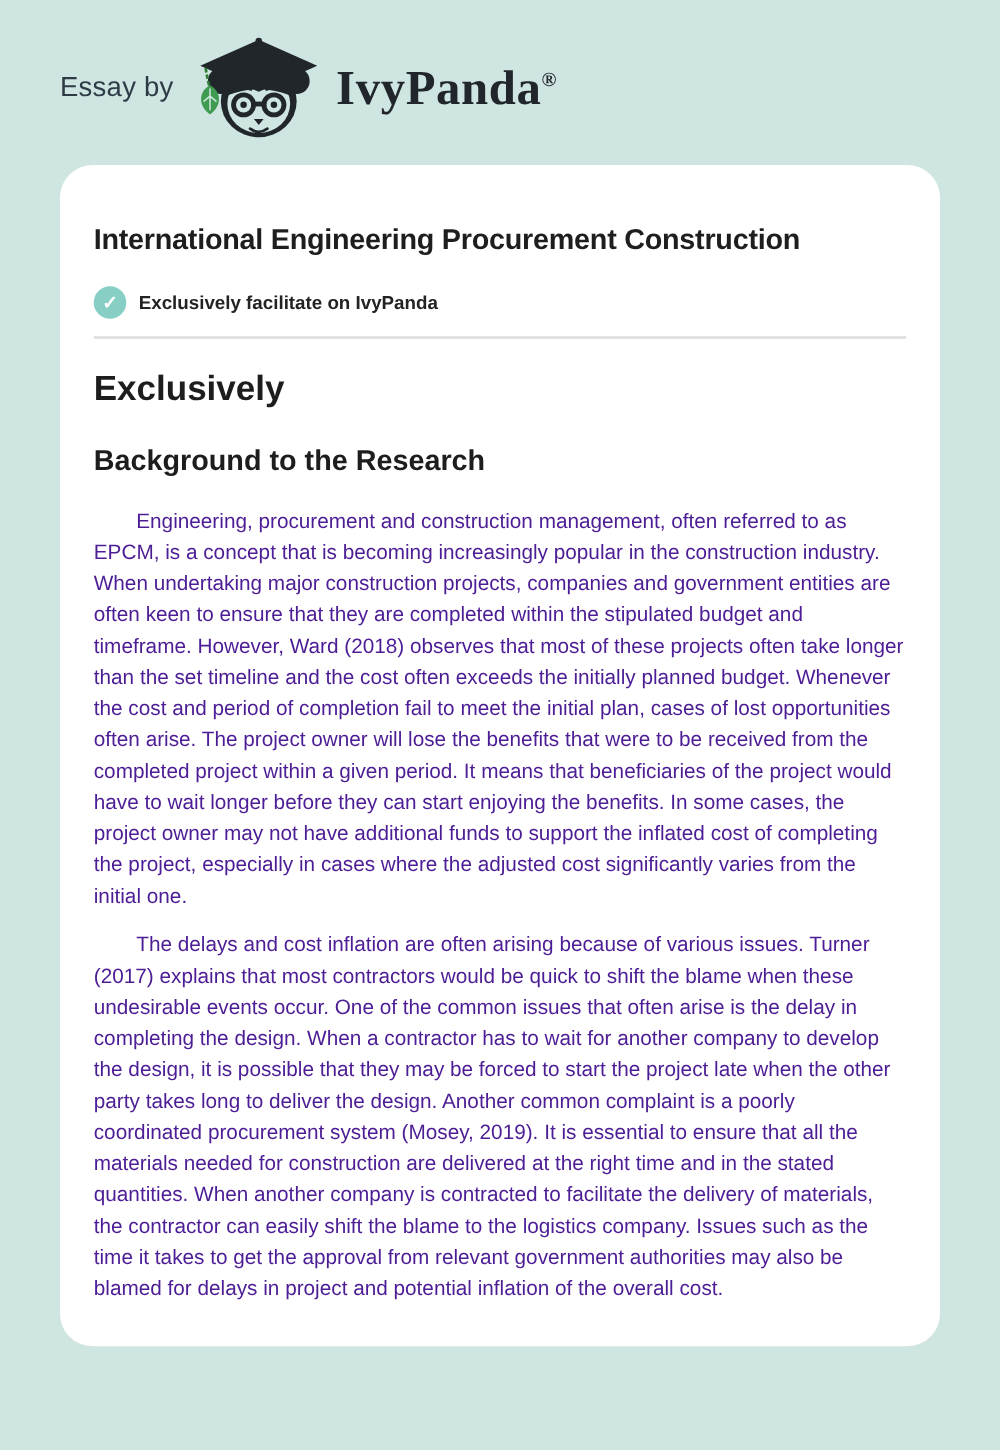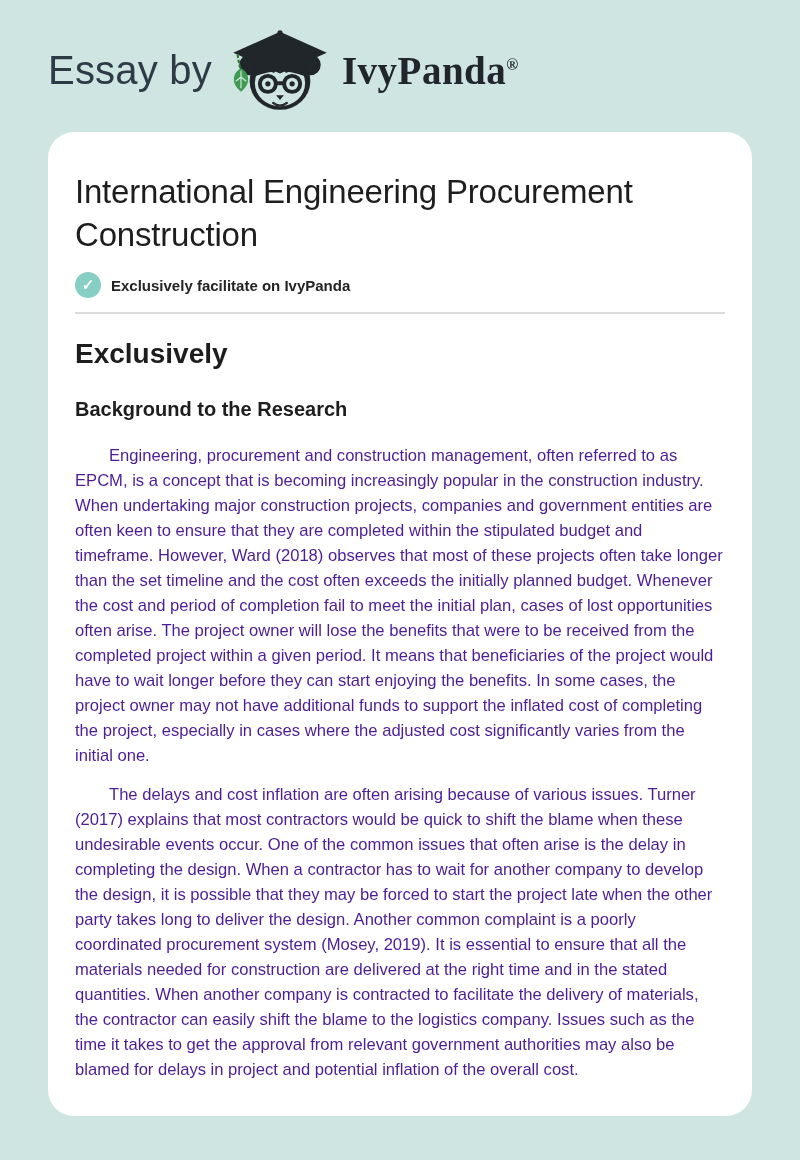--- a/index.html
+++ b/index.html
@@ -13,21 +13,21 @@
   }
 
   
   .site-header {
     display: flex;
     align-items: center;
     padding: 26px 48px 18px 48px;
     height: 132px;
   }
   .essay-by {
-    font-size: 40px;
+    font-size: 22px;
     color: #2e3b47;
     letter-spacing: 0.2px;
   }
   .logo-icon {
     margin: 0 10px 0 16px;
     display: inline-flex;
     align-items: center;
   }
   .brand {
     font-family: "Liberation Serif", "DejaVu Serif", serif;
@@ -45,23 +45,23 @@
 
   
   .essay-card {
     margin: 0 48px;
     background: #ffffff;
     border-radius: 26px;
     padding: 38px 27px 34px 27px;
   }
   .essay-title {
     margin: 0;
-    font-size: 33px;
+    font-size: 23px;
     line-height: 43px;
-    font-weight: 400;
+    font-weight: 700;
     color: #1e1e1e;
     letter-spacing: -0.2px;
   }
   .badge-row {
     display: flex;
     align-items: center;
     margin-top: 16px;
   }
   .badge-circle {
     width: 26px;
@@ -88,21 +88,21 @@
     margin: 14px 0 0 0;
   }
   .h2-heading {
     margin: 24px 0 0 0;
     font-size: 28px;
     font-weight: 700;
     color: #1d1d1d;
   }
   .h3-heading {
     margin: 28px 0 0 0;
-    font-size: 20px;
+    font-size: 23px;
     font-weight: 700;
     color: #1d1d1d;
   }
   .essay-card p {
     margin: 22px 0 0 0;
     font-size: 16.6px;
     line-height: 25px;
     color: #4c1d95;
     text-indent: 34px;
   }

